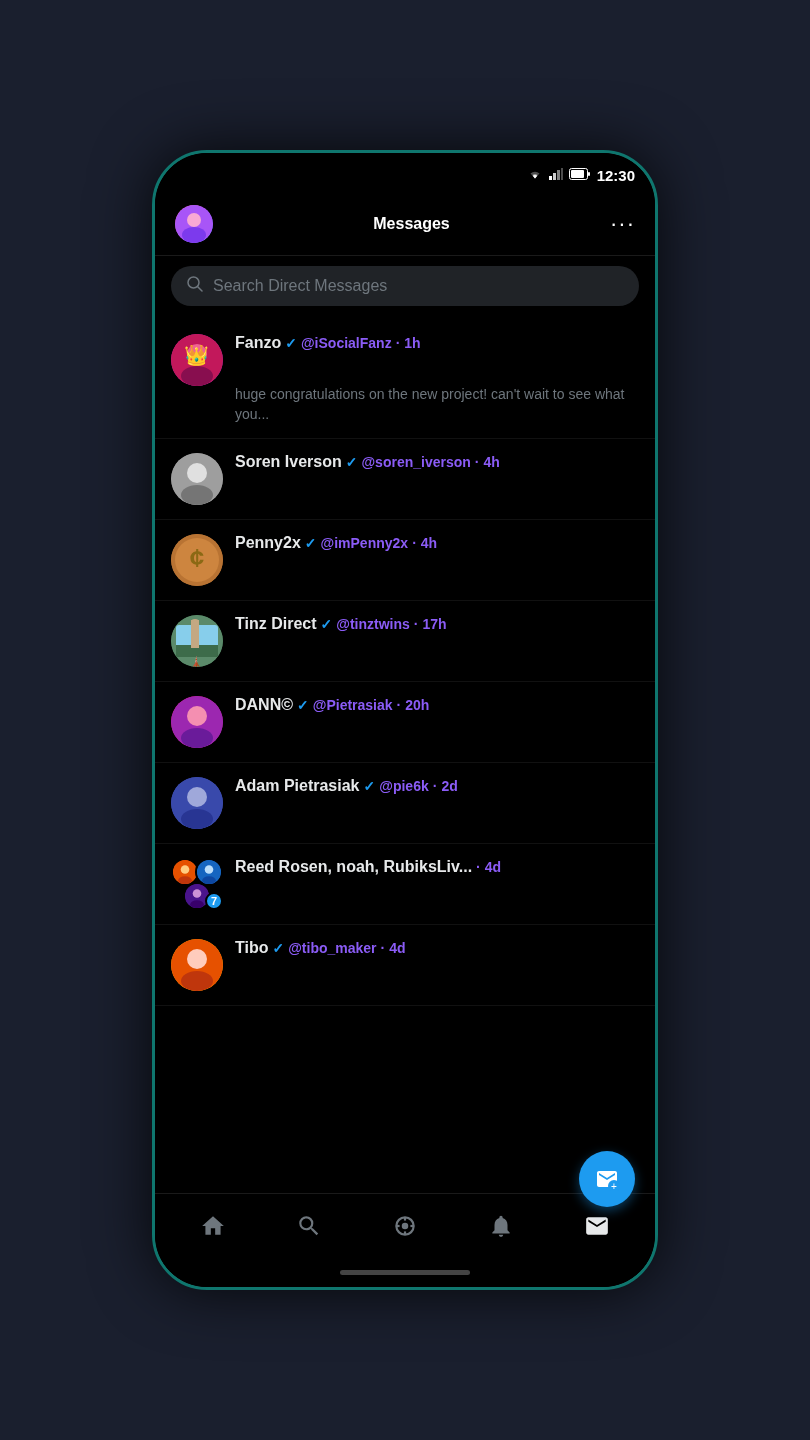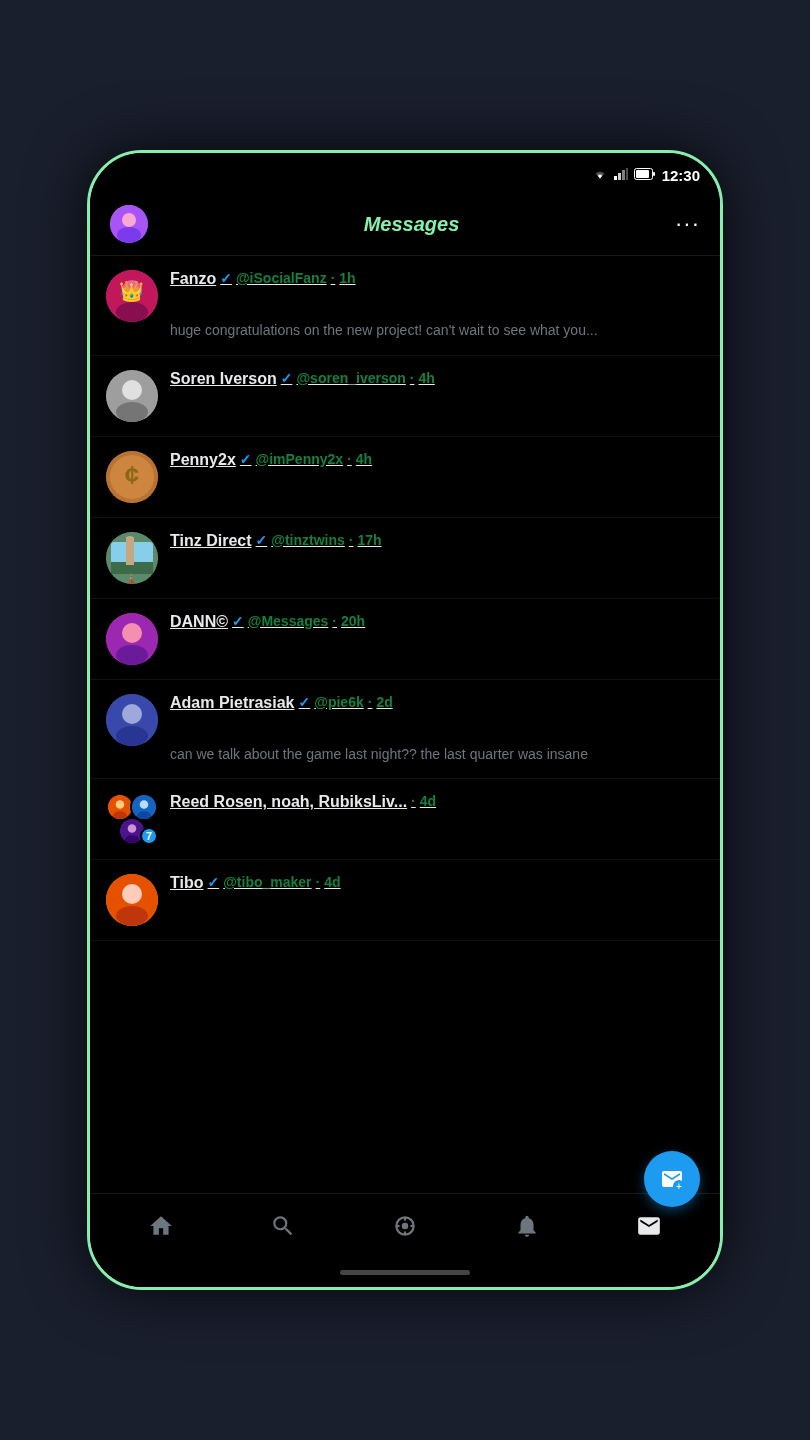--- a/index.html
+++ b/index.html
@@ -8,25 +8,25 @@
       height: 1440px;
       background: #1a1f2e;
       display: flex;
       align-items: center;
       justify-content: center;
       font-family: -apple-system, BlinkMacSystemFont, 'Segoe UI', sans-serif;
       overflow: hidden;
     }
 
     .phone-outer {
-      width: 636px;
+      width: 506px;
       height: 1140px;
       background: #111;
       border-radius: 55px;
-      border: 3px solid #86efac;
+      border: 3px solid #0f766e;
       position: relative;
       box-shadow: 0 0 60px rgba(0,0,0,0.8), inset 0 0 20px rgba(0,0,0,0.5);
       overflow: hidden;
     }
 
     .phone-inner {
       width: 100%;
       height: 100%;
       background: #000;
       border-radius: 52px;
@@ -80,24 +80,23 @@
       border-radius: 50%;
       overflow: hidden;
       background: linear-gradient(135deg, #ff6b9d, #a855f7, #3b82f6);
       display: flex;
       align-items: center;
       justify-content: center;
       font-size: 16px;
     }
 
     .header-title {
-      color: #86efac;
-      font-size: 20px;
+      color: #ffffff;
+      font-size: 16px;
       font-weight: 700;
-      font-style: italic;
     }
 
     .header-more {
       color: #fff;
       font-size: 22px;
       letter-spacing: 1px;
     }
 
     
     .search-container {
@@ -225,31 +224,31 @@
       align-items: center;
       justify-content: space-between;
       margin-bottom: 3px;
     }
 
     .sender-name {
       color: #e7e9ea;
       font-size: 16px;
       font-weight: 700;
       display: flex;
+      align-items: center;
       gap: 4px;
-      text-decoration: underline;
     }
 
     .verified-badge {
       color: #1d9bf0;
       font-size: 14px;
     }
 
     .handle-time {
-      color: #15803d;
+      color: #8b5cf6;
       font-size: 14px;
     }
 
     .message-preview {
       color: #6e767d;
       font-size: 14px;
       line-height: 1.4;
       overflow: hidden;
       display: -webkit-box;
       margin-top: 33px;
@@ -372,20 +371,31 @@
         <svg width="38" height="38" viewBox="0 0 38 38">
           <circle cx="19" cy="19" r="19" fill="#a855f7"></circle>
           <circle cx="19" cy="15" r="7" fill="#f9a8d4"></circle>
           <ellipse cx="19" cy="30" rx="12" ry="8" fill="#7c3aed"></ellipse>
         </svg>
       </div>
       <span class="header-title">Messages</span>
       <span class="header-more">···</span>
     </div>
 
+    <div class="search-container">
+      <div class="search-bar">
+        <span class="search-icon-wrap">
+          <svg width="16" height="16" viewBox="0 0 16 16" fill="#6e767d">
+            <circle cx="6.5" cy="6.5" r="5.5" stroke="#6e767d" stroke-width="1.5" fill="none"></circle>
+            <line x1="10.5" y1="10.5" x2="15" y2="15" stroke="#6e767d" stroke-width="1.5" stroke-linecap="round"></line>
+          </svg>
+        </span>
+        <span class="search-placeholder">Search Direct Messages</span>
+      </div>
+    </div>
 
     <div class="messages-list">
 
       <div class="message-item">
         <div class="avatar-wrap">
           <div class="avatar av-fanzo">
             <svg width="52" height="52" viewBox="0 0 52 52">
               <circle cx="26" cy="26" r="26" fill="#c2185b"></circle>
               <circle cx="26" cy="20" r="10" fill="#f06292"></circle>
               <ellipse cx="26" cy="42" rx="16" ry="10" fill="#880e4f"></ellipse>
@@ -489,21 +499,21 @@
               <circle cx="26" cy="20" r="10" fill="#f48fb1"></circle>
               <ellipse cx="26" cy="42" rx="16" ry="10" fill="#6a1b9a"></ellipse>
             </svg>
           </div>
         </div>
         <div class="message-content">
           <div class="message-header-row">
             <span class="sender-name">
               <span>DANN©</span>
               <span class="verified-badge">✓</span>
-              <span class="handle-time">@Messages</span>
+              <span class="handle-time">@Pietrasiak</span>
               <span class="handle-time"> · </span>
               <span class="handle-time">20h</span>
             </span>
           </div>
         </div>
       </div>
 
       <div class="message-item">
         <div class="avatar-wrap">
           <div class="avatar av-adam">
@@ -517,21 +527,20 @@
         <div class="message-content">
           <div class="message-header-row">
             <span class="sender-name">
               <span>Adam Pietrasiak</span>
               <span class="verified-badge">✓</span>
               <span class="handle-time">@pie6k</span>
               <span class="handle-time"> · </span>
               <span class="handle-time">2d</span>
             </span>
           </div>
-          <div class="message-preview">can we talk about the game last night?? the last quarter was insane</div>
         </div>
       </div>
 
       <div class="message-item">
         <div class="avatar-group">
           <div class="av1" style="background:#e65100; display:flex; align-items:center; justify-content:center; overflow:hidden;">
             <svg width="28" height="28" viewBox="0 0 28 28">
               <circle cx="14" cy="14" r="14" fill="#e65100"></circle>
               <circle cx="14" cy="11" r="5" fill="#ffcc80"></circle>
               <ellipse cx="14" cy="24" rx="8" ry="5" fill="#bf360c"></ellipse>

